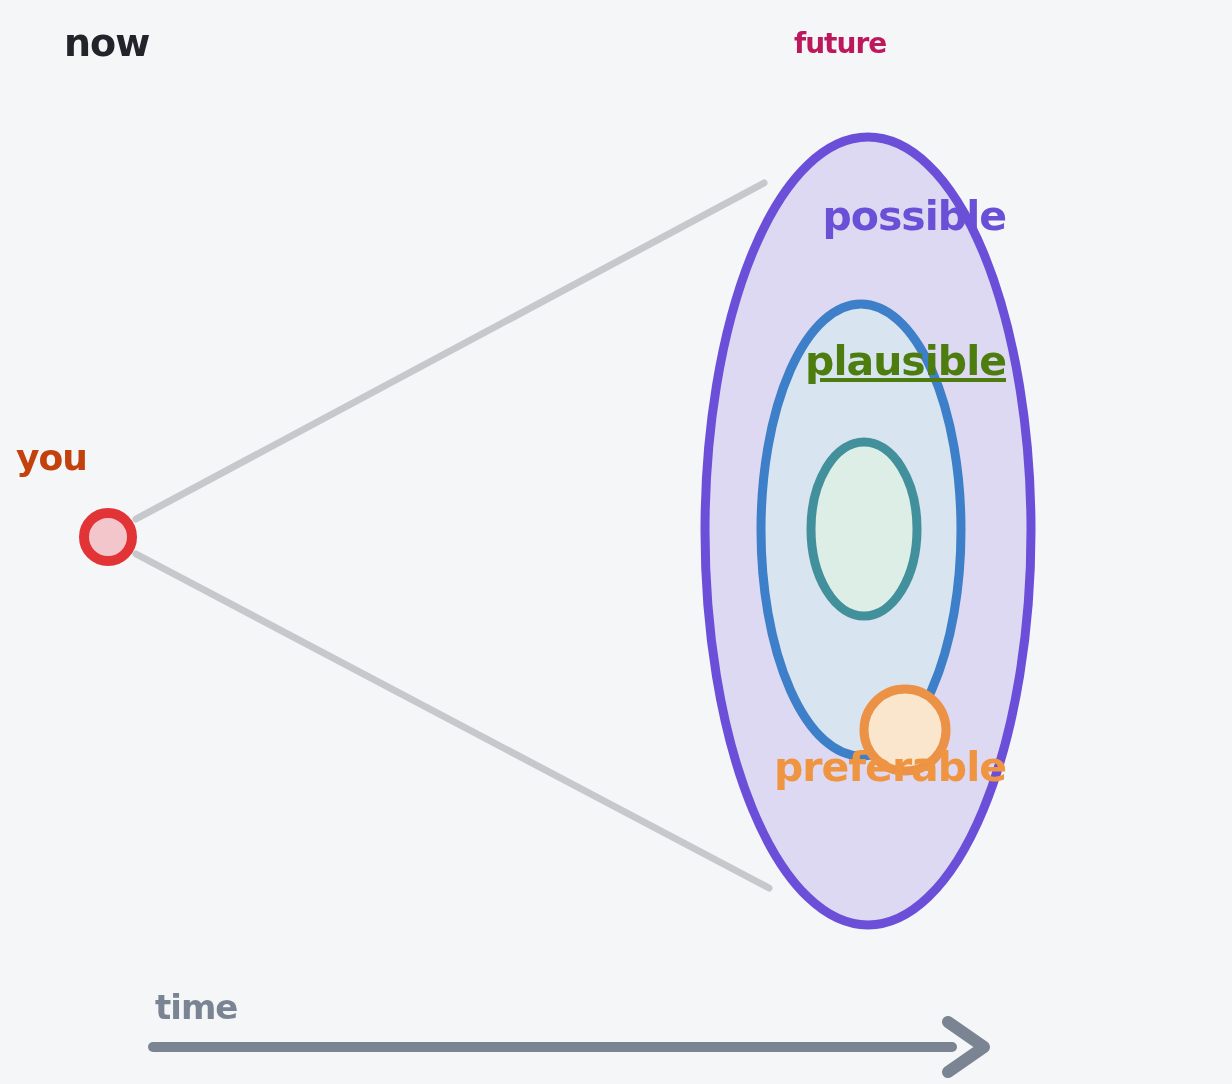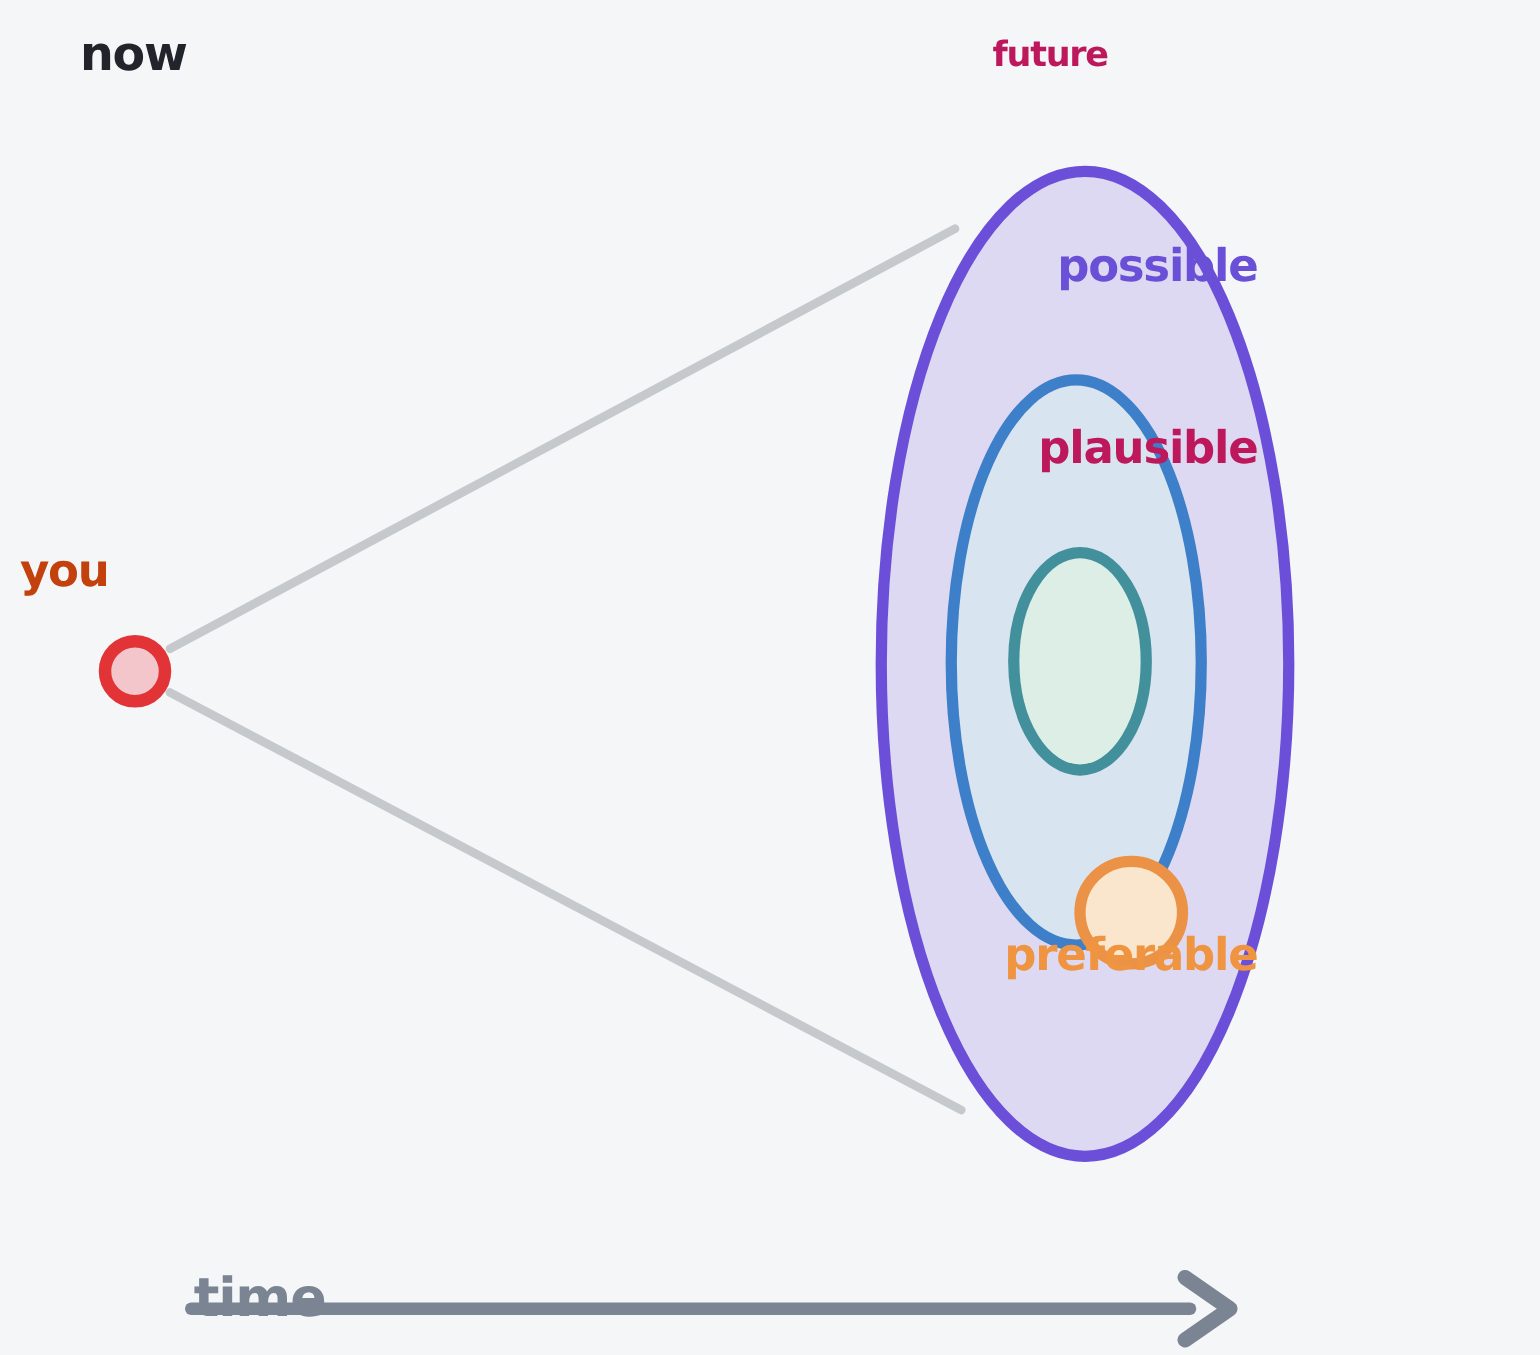--- a/index.html
+++ b/index.html
@@ -23,24 +23,24 @@
   .lbl {
     position: absolute;
     font-weight: 700;
     letter-spacing: -1px;
     white-space: nowrap;
     line-height: 1;
   }
   .lbl-now    { left: 64px;  top: 24px;  font-size: 38px; color: #21252b; }
   .lbl-future { left: 794px; top: 18px;  font-size: 28px; color: #be185d; margin-top: 12px; }
   .lbl-you    { left: 16px;  top: 440px; font-size: 36px; color: #c2410c; }
-  .lbl-time   { left: 155px; top: 990px; font-size: 43px; color: #7b8492; margin-top: 28px; }
-  .ring-lbl   { right: 23px; text-align: right; font-size: 36px; }
+  .lbl-time   { left: 155px; top: 990px; font-size: 34px; color: #7b8492; }
+  .ring-lbl   { right: 23px; text-align: right; font-size: 41px; }
   .lbl-possible   { top: 196px; color: #6950d6; }
-  .lbl-plausible  { top: 341px; color: #be185d; }
+  .lbl-plausible  { top: 341px; color: #4d7c0f; text-decoration: underline; }
   .lbl-probable   { top: 499px; color: #3a8a9c; }
   .lbl-preferable { top: 703px; color: #ef9441; margin-top: 44px; }
 </style>
 </head>
 <body>
 
 <div class="canvas">
 
   <svg class="diagram-svg" viewBox="0 0 1232 1084">
 

